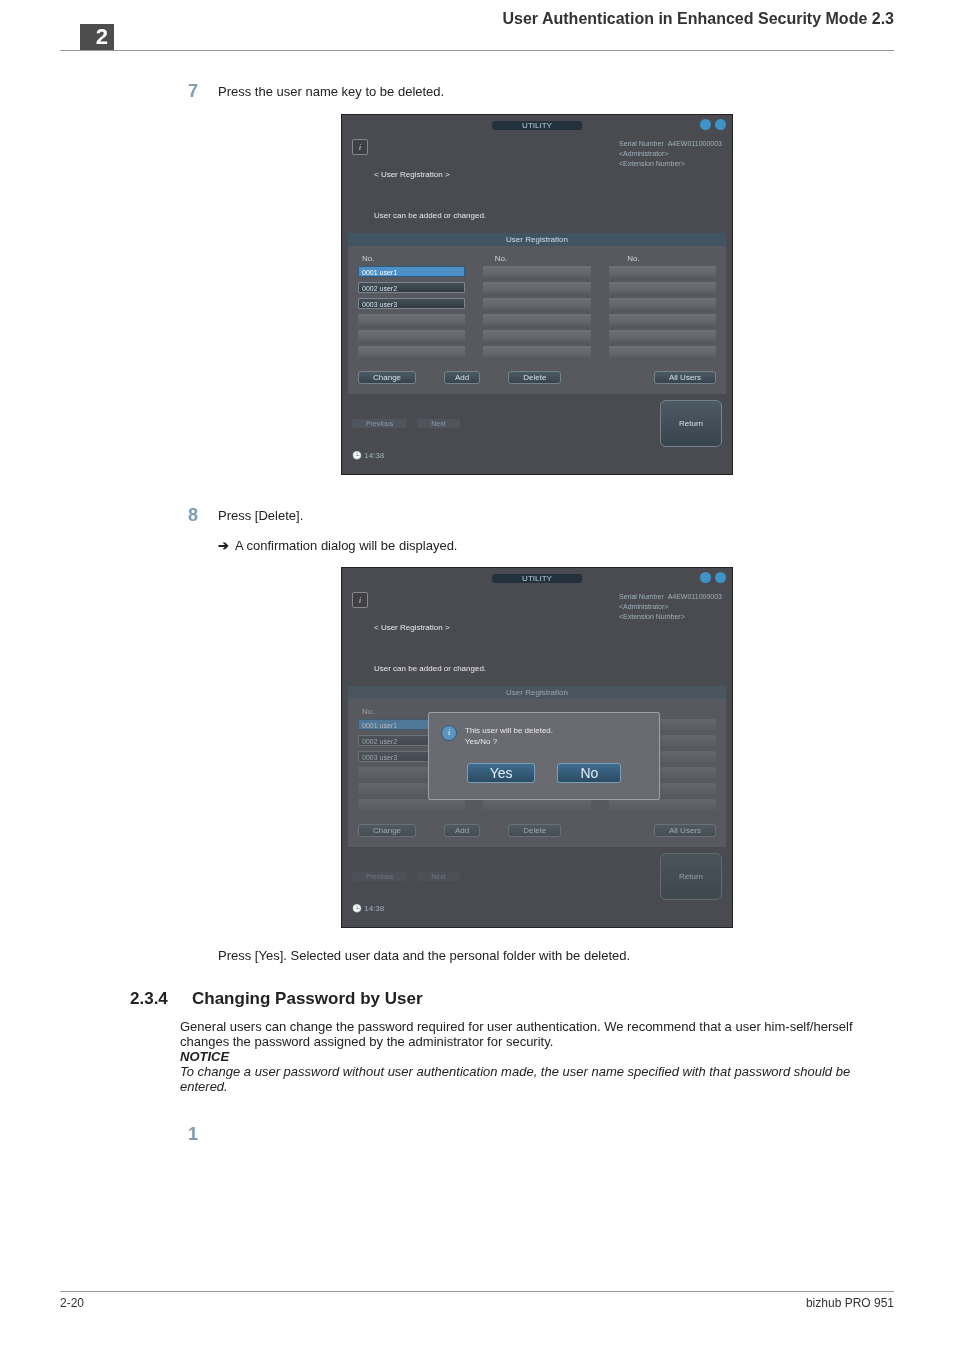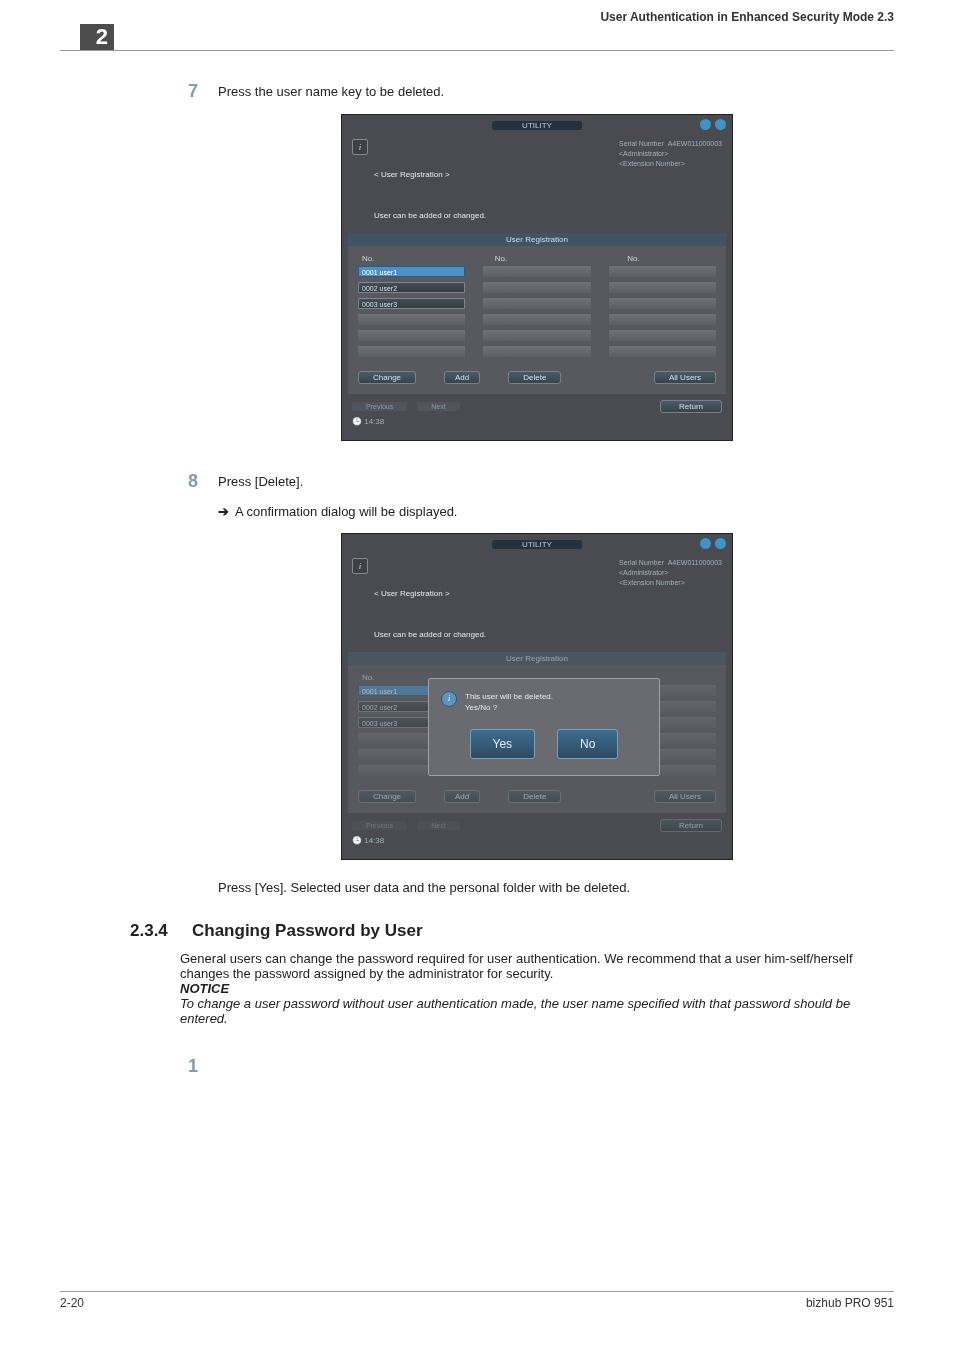--- a/index.html
+++ b/index.html
@@ -39,21 +39,21 @@
   }
   .hdr-row {
     width: 100%;
     position: relative;
     height: 20px;
   }
   .hdr-text {
     position: absolute;
     right: 0;
     top: -20px;
-    font-size: 12px;
+    font-size: 16px;
     font-weight: bold;
     color: #333;
   }
   .content {
     margin-left: 120px;
     margin-right: 0;
   }
   .step-row {
     display: flex;
     gap: 20px;
@@ -271,21 +271,21 @@
   .btn {
     background: linear-gradient(#4c5a64, #38444c);
     border: 1px solid #74828c;
     color: #cfe0ea;
     border-radius: 3px;
     font-size: 8px;
     padding: 1px 14px;
   }
   .btn.small { padding: 1px 10px; }
   .btn.right { margin-left: auto; }
-  .btn.return { padding: 1px 18px; }
+  .btn.return { padding: 18px 18px; border-radius: 6px; }
   .bottom-row {
     display: flex;
     justify-content: space-between;
     align-items: center;
     margin: 6px 10px 0 10px;
   }
   .nav-chips {
     display: flex;
     gap: 10px;
     font-size: 7px;
@@ -338,22 +338,22 @@
     display: flex;
     justify-content: center;
     gap: 22px;
     margin-top: 16px;
   }
   .dbtn {
     background: linear-gradient(#3f6c8e, #2b4b63);
     border: 1px solid #78a0bd;
     color: #dfeefa;
     border-radius: 3px;
-    font-size: 12px;
-    padding: 7px 22px;
+    font-size: 14px;
+    padding: 1px 22px;
   }
   .dim { opacity: 0.55; }
 
   b { font-weight: bold; }
 </style>
 </head>
 <body>
 
 <div class="page">
   <div class="chapnum-box">2</div>

